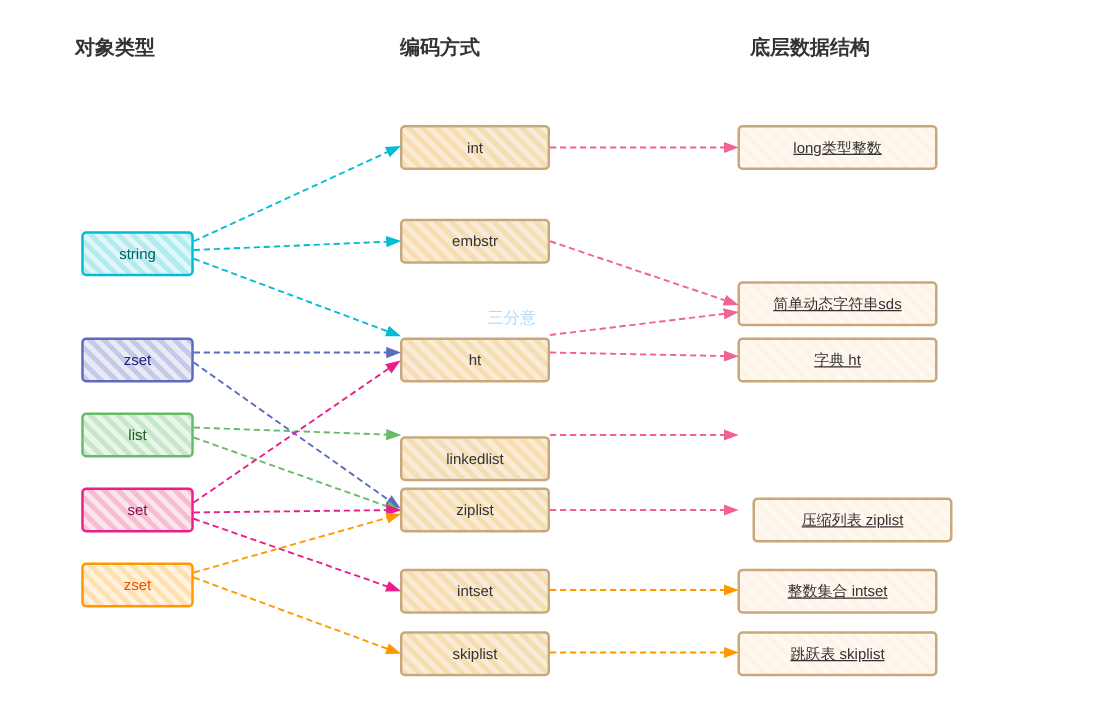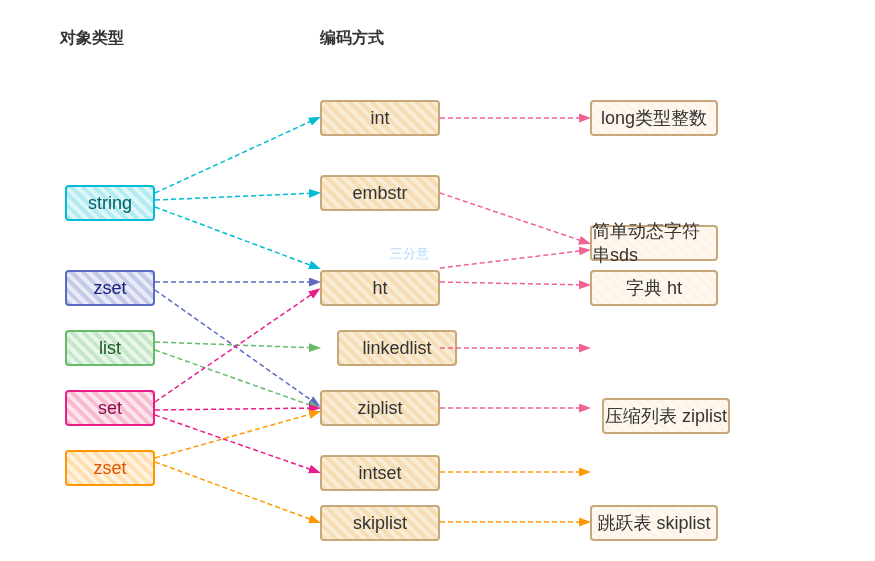--- a/index.html
+++ b/index.html
@@ -25,21 +25,21 @@
       color: #333;
       text-align: right;
     }
     
     .box {
       position: absolute;
       border-radius: 4px;
       display: flex;
       align-items: center;
       justify-content: center;
-      font-size: 18px;
+      font-size: 12px;
       font-weight: normal;
     }
     
     .obj-box {
       width: 90px;
       height: 36px;
       border: 2px solid;
     }
     
     .enc-box {
@@ -50,31 +50,32 @@
         45deg,
         #f5deb3,
         #f5deb3 4px,
         #faebd7 4px,
         #faebd7 8px
       );
       color: #333;
     }
     
     .ds-box {
-      width: 128px;
+      width: 160px;
       height: 36px;
       border: 2px solid #c8a87a;
       background: repeating-linear-gradient(
         45deg,
         #fff8f0,
         #fff8f0 4px,
         #fdf3e7 4px,
         #fdf3e7 8px
       );
       color: #333;
+      text-decoration: underline;
     }
     
     .string-box {
       border-color: #00bcd4;
       background: repeating-linear-gradient(
         45deg,
         #b2ebf2,
         #b2ebf2 4px,
         #e0f7fa 4px,
         #e0f7fa 8px
@@ -142,39 +143,41 @@
       font-size: 13px;
       opacity: 0.7;
     }
   </style>
 </head>
 <body>
 <div class="diagram-container">
 
   <div class="col-header" style="left: 60px;">对象类型</div>
   <div class="col-header" style="left: 320px;">编码方式</div>
+  <div class="col-header" style="left: 600px;">底层数据结构</div>
 
   <div class="box obj-box string-box" style="left: 65px; top: 185px;">string</div>
   <div class="box obj-box hash-box" style="left: 65px; top: 270px;">zset</div>
   <div class="box obj-box list-box" style="left: 65px; top: 330px;">list</div>
   <div class="box obj-box set-box" style="left: 65px; top: 390px;">set</div>
   <div class="box obj-box zset-box" style="left: 65px; top: 450px;">zset</div>
 
   <div class="box enc-box" style="left: 320px; top: 100px;">int</div>
   <div class="box enc-box" style="left: 320px; top: 175px;">embstr</div>
   <div class="box enc-box" style="left: 320px; top: 270px;">ht</div>
-  <div class="box enc-box" style="left: 320px; top: 330px; margin-left: 17px;">linkedlist</div>
+  <div class="box enc-box" style="left: 320px; top: 349px;">linkedlist</div>
   <div class="box enc-box" style="left: 320px; top: 390px;">ziplist</div>
   <div class="box enc-box" style="left: 320px; top: 455px;">intset</div>
   <div class="box enc-box" style="left: 320px; top: 505px;">skiplist</div>
 
   <div class="box ds-box" style="left: 590px; top: 100px;">long类型整数</div>
   <div class="box ds-box" style="left: 590px; top: 225px;">简单动态字符串sds</div>
   <div class="box ds-box" style="left: 590px; top: 270px;">字典 ht</div>
   <div class="box ds-box" style="left: 590px; top: 398px; margin-left: 12px;">压缩列表 ziplist</div>
+  <div class="box ds-box" style="left: 590px; top: 455px;">整数集合 intset</div>
   <div class="box ds-box" style="left: 590px; top: 505px;">跳跃表 skiplist</div>
 
   <div class="watermark" style="left: 390px; top: 245px;">三分意</div>
 
   <svg class="arrows">
     <defs>
 
       <marker id="arrow-cyan" markerWidth="8" markerHeight="8" refX="6" refY="3" orient="auto">
         <path d="M0,0 L0,6 L8,3 z" fill="#00bcd4"></path>
       </marker>

